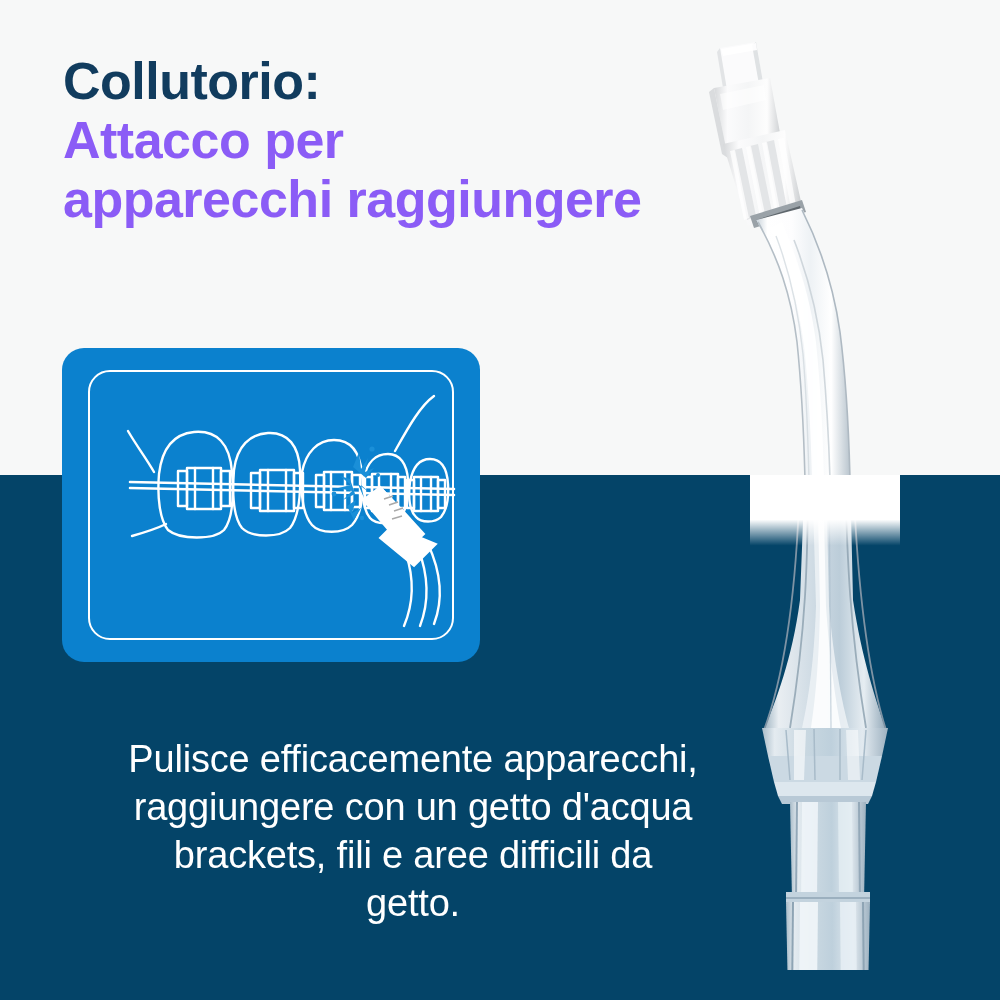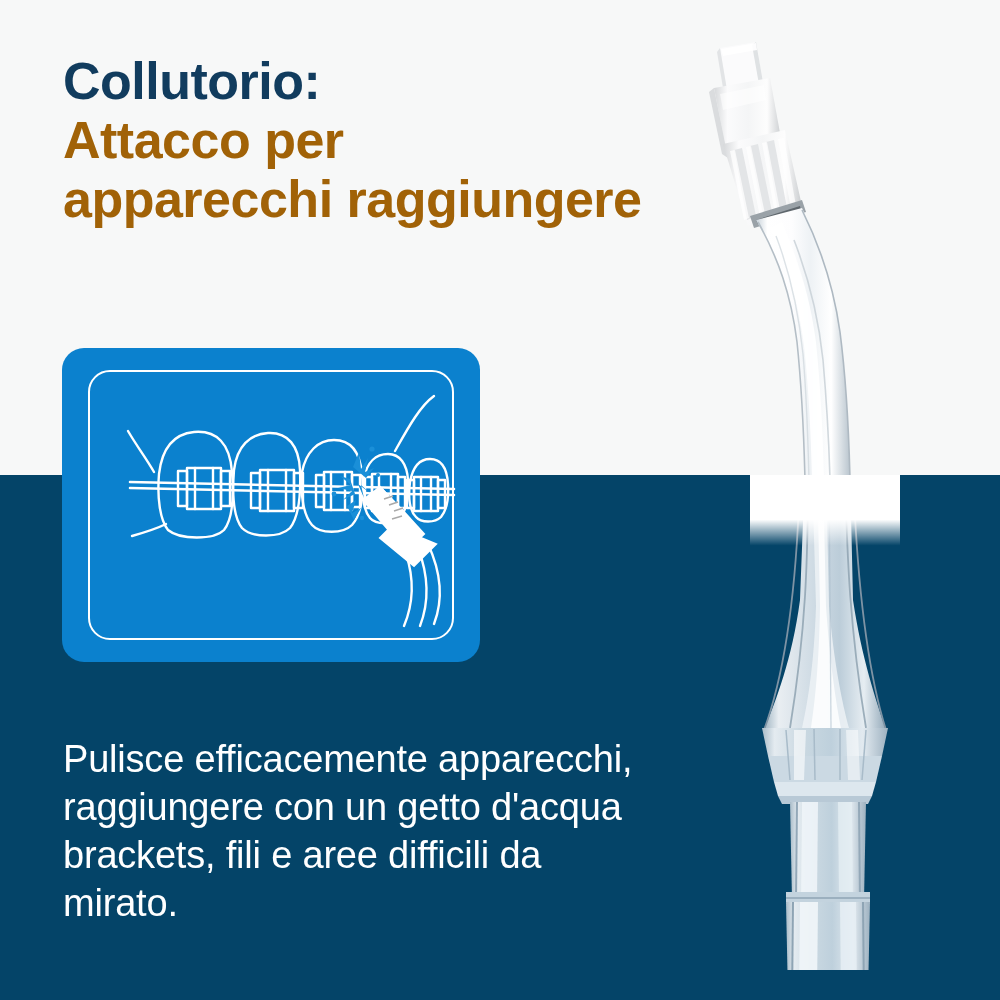--- a/index.html
+++ b/index.html
@@ -27,21 +27,21 @@
   
   .headline{
     position:absolute; left:63px; top:52px; width:720px;
     font-weight:700;
     font-size:52px;
     line-height:59px;
     letter-spacing:-0.5px;
   }
   .h-line{ display:block; white-space:nowrap; }
   .h-dark{ color:#113c5e; }
-  .h-blue{ color:#a16207; }
+  .h-blue{ color:#8b5cf6; }
 
   
   .illo-card{
     position:absolute; left:62px; top:348px;
     width:418px; height:314px;
     background:#0b81ce;
     border-radius:22px;
   }
   .illo-inner-border{
     position:absolute; left:26px; top:22px;
@@ -53,21 +53,21 @@
 
   
   .body-copy{
     position:absolute; left:63px; top:735px; width:700px;
     color:#ffffff;
     font-size:38px;
     line-height:48px;
     font-weight:400;
     letter-spacing:-0.2px;
   }
-  .b-line{ display:block; white-space:nowrap; }
+  .b-line{ display:block; white-space:nowrap;text-align:center; }
 
   
   .product{
     position:absolute; left:690px; top:40px;
     width:260px; height:930px;
   }
   .product svg{ display:block; width:260px; height:930px; }
 </style>
 </head>
 <body>
@@ -187,21 +187,21 @@
           <path d="M366,196 C378,222 382,250 372,276"></path>
         </g>
       </g>
     </svg>
   </div>
 
   <div class="body-copy">
     <span class="b-line">Pulisce efficacemente apparecchi,</span>
     <span class="b-line">raggiungere con un getto d'acqua</span>
     <span class="b-line">brackets, fili e aree difficili da</span>
-    <span class="b-line">mirato.</span>
+    <span class="b-line">getto.</span>
   </div>
 
   <div class="product">
     <svg viewBox="0 0 260 930">
       <defs>
         <linearGradient id="shaftG" x1="0" y1="0" x2="1" y2="0">
           <stop offset="0%" stop-color="#c8d2da"></stop>
           <stop offset="12%" stop-color="#ffffff"></stop>
           <stop offset="38%" stop-color="#fdfdfe"></stop>
           <stop offset="58%" stop-color="#eef2f5"></stop>

